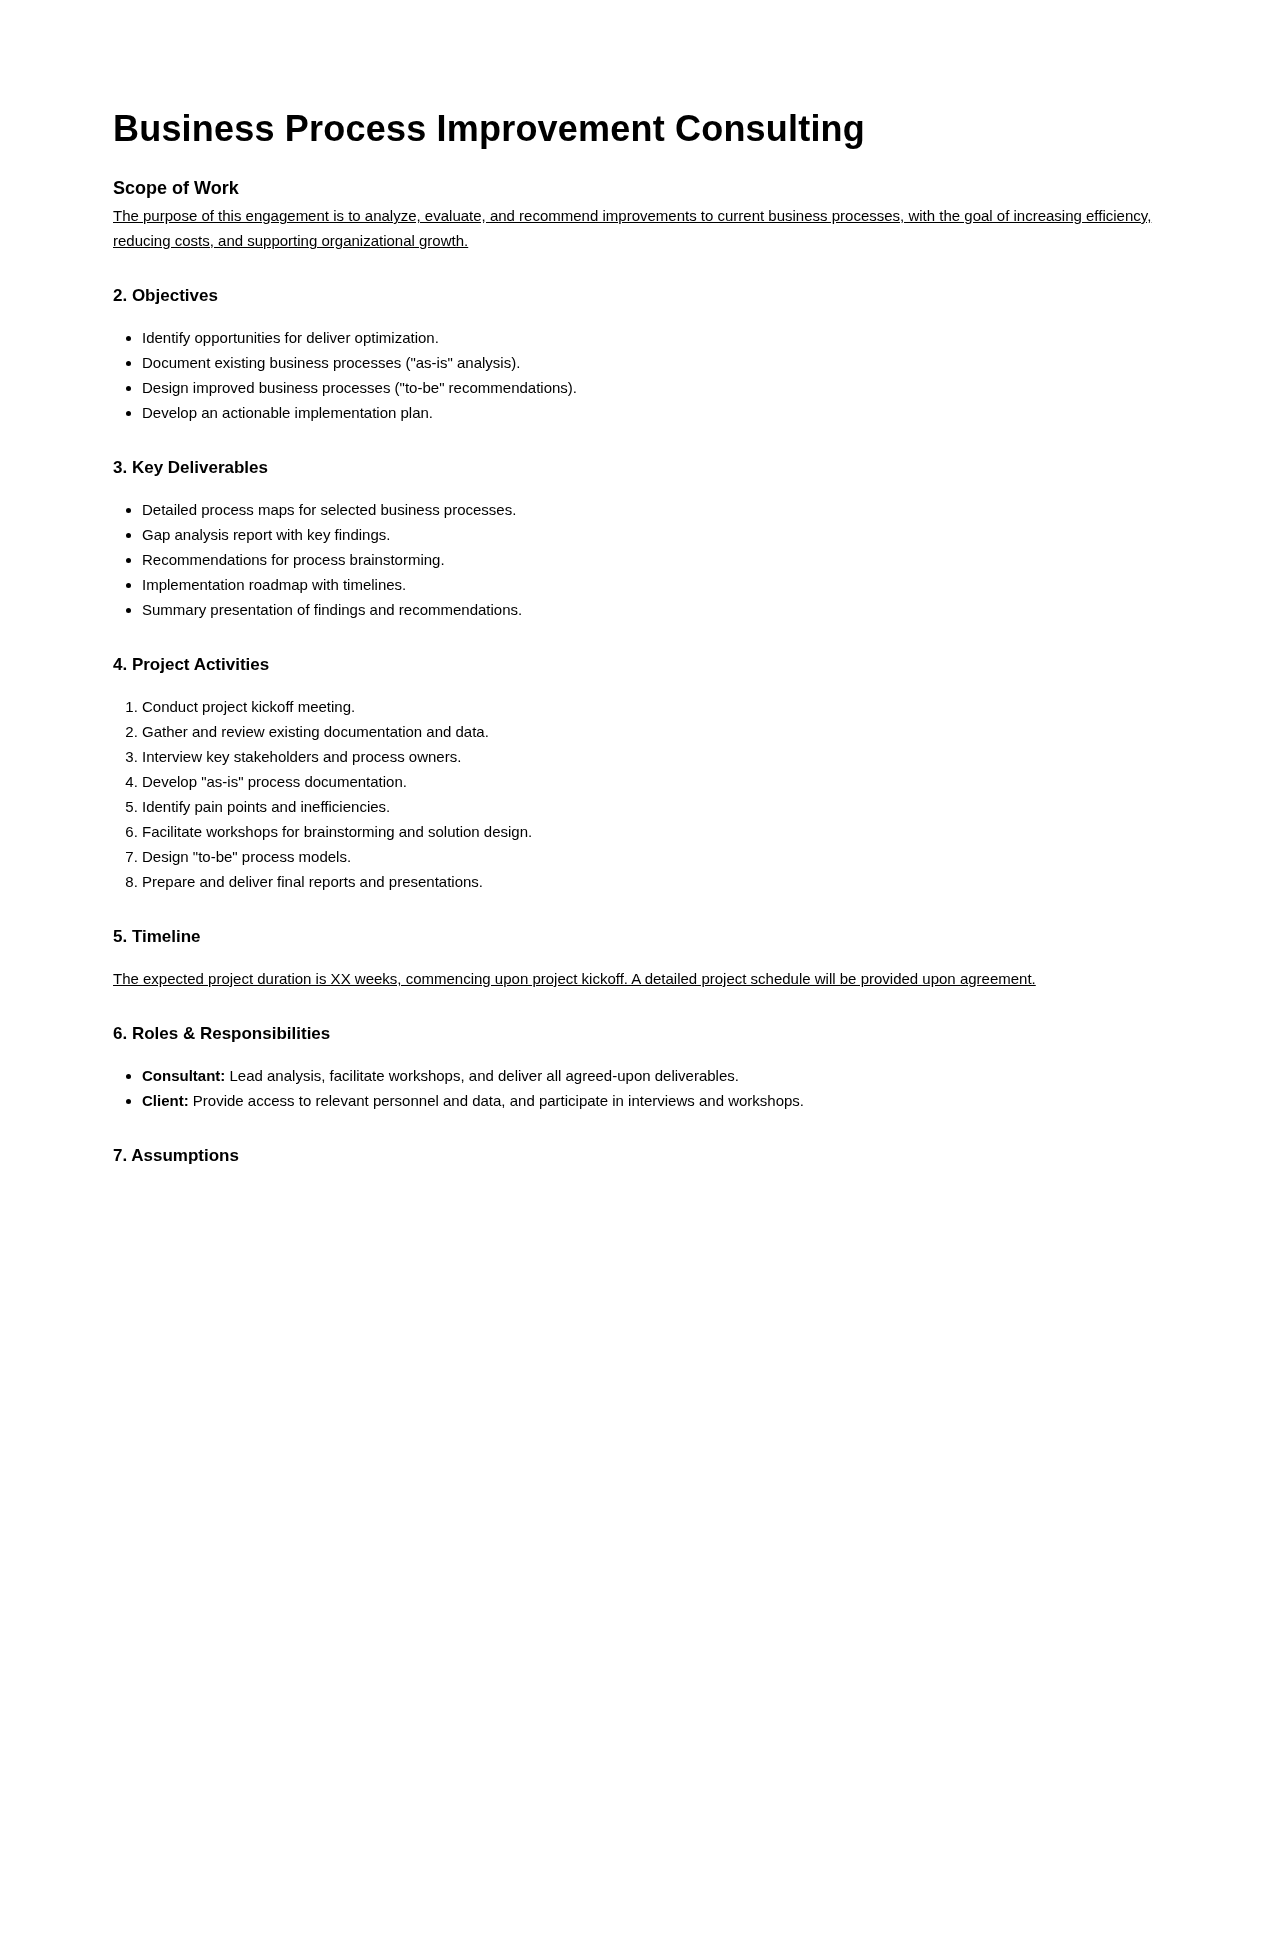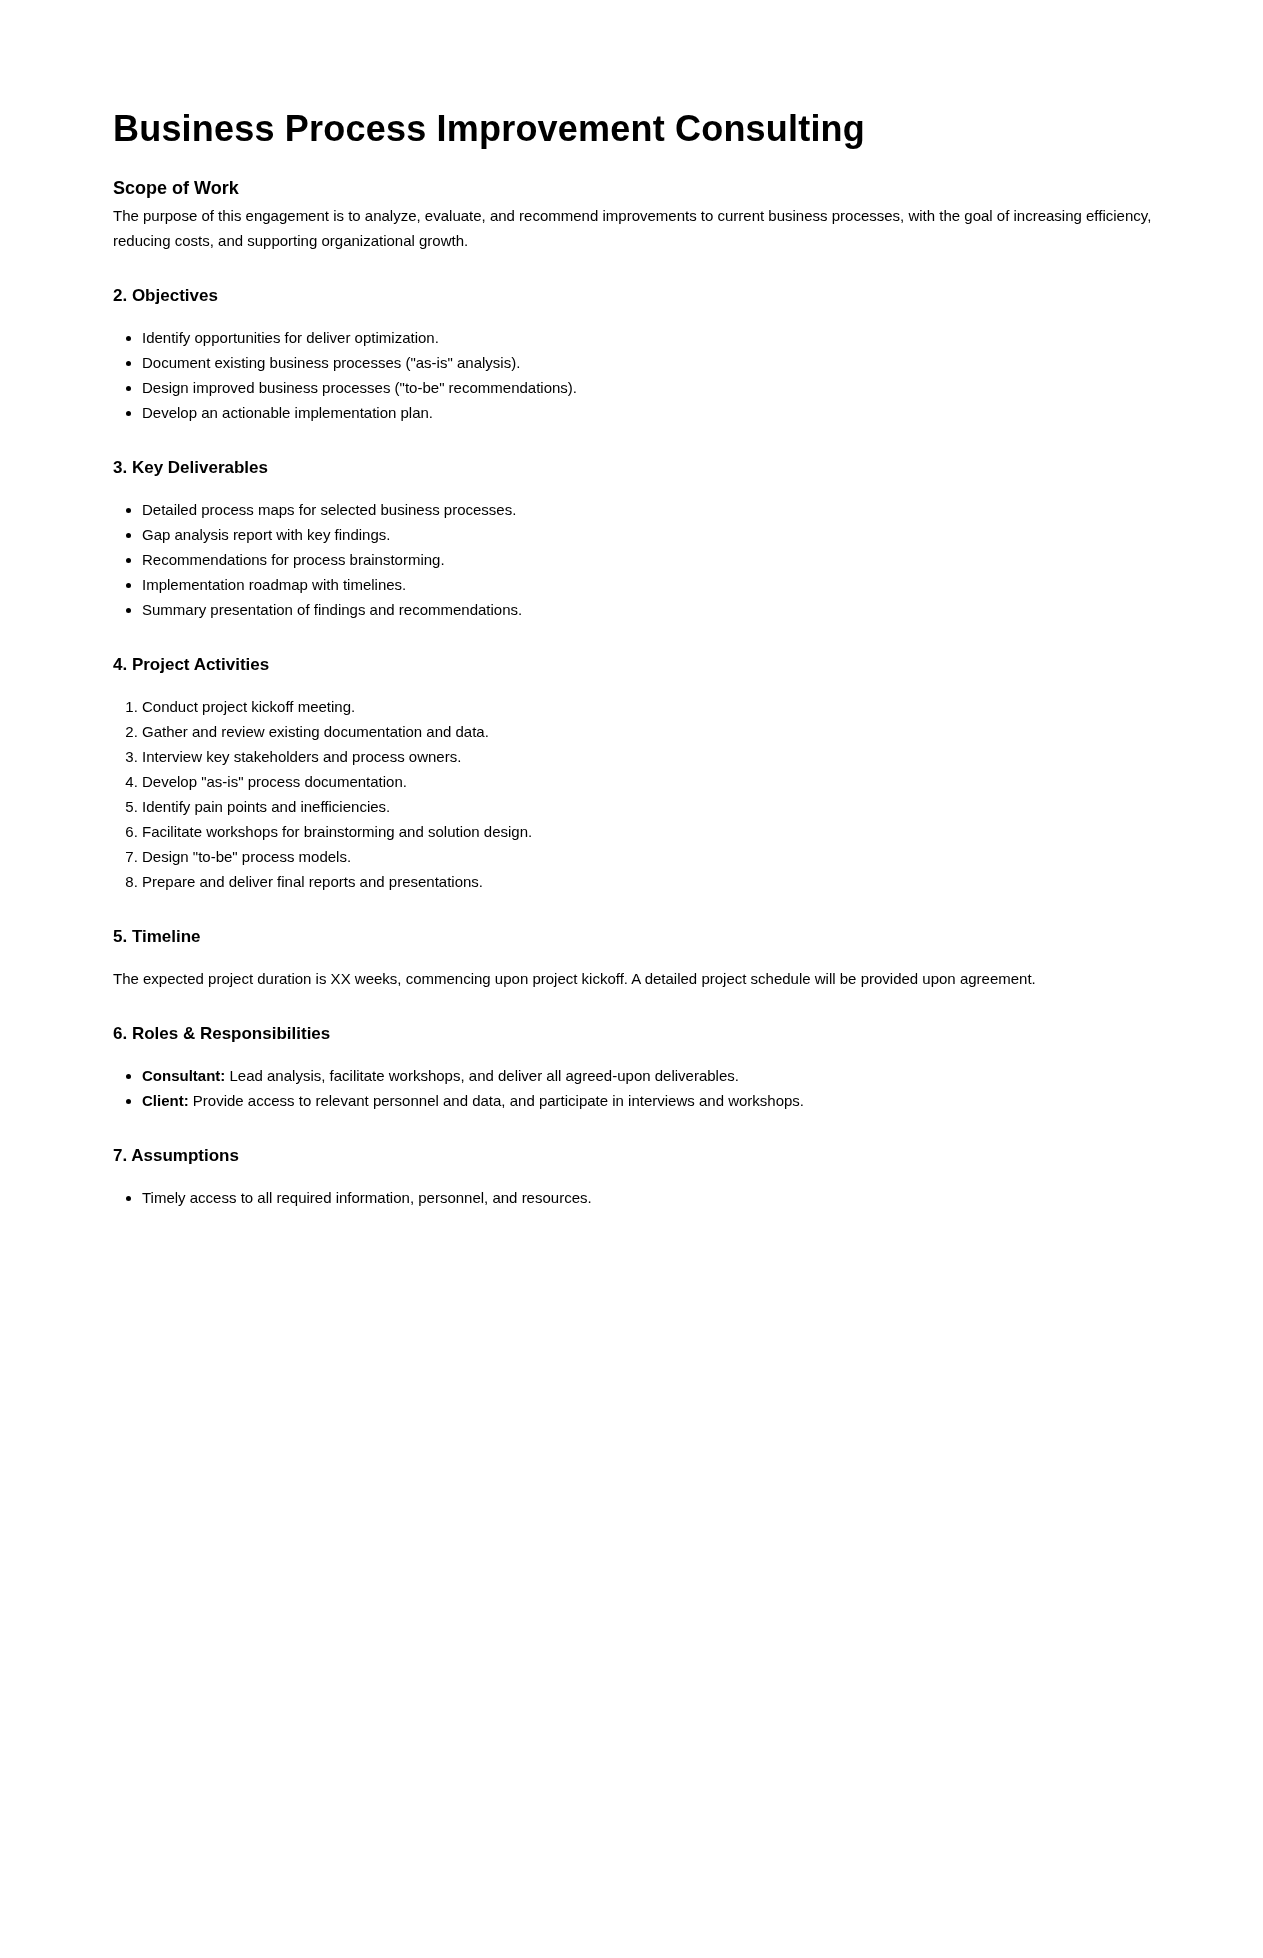--- a/index.html
+++ b/index.html
@@ -41,20 +41,21 @@
   h3 {
     font-size: 17px;
     line-height: 21px;
     font-weight: bold;
     margin: 32px 0 19px 0;
   }
   p {
     font-size: 15px;
     line-height: 25px;
     margin: 0 0 16px 0;
+    text-decoration: underline;
   }
   ul, ol {
     margin: 0 0 16px 0;
     padding-left: 29px;
   }
   ul { list-style-type: disc; }
   ol { list-style-type: decimal; }
   li {
     font-size: 15px;
     line-height: 25px;
@@ -97,18 +98,15 @@
           <li>Prepare and deliver final reports and presentations.</li>
         </ol>
         <h3>5. Timeline</h3>
         <p>The expected project duration is XX weeks, commencing upon project kickoff. A detailed project schedule will be provided upon agreement.</p>
         <h3>6. Roles &amp; Responsibilities</h3>
         <ul>
           <li><strong>Consultant:</strong> Lead analysis, facilitate workshops, and deliver all agreed-upon deliverables.</li>
           <li><strong>Client:</strong> Provide access to relevant personnel and data, and participate in interviews and workshops.</li>
         </ul>
         <h3>7. Assumptions</h3>
-        <ul>
-          <li>Timely access to all required information, personnel, and resources.</li>
-        </ul>
       </div>
   </div>
 </div>
 
 </body></html>

